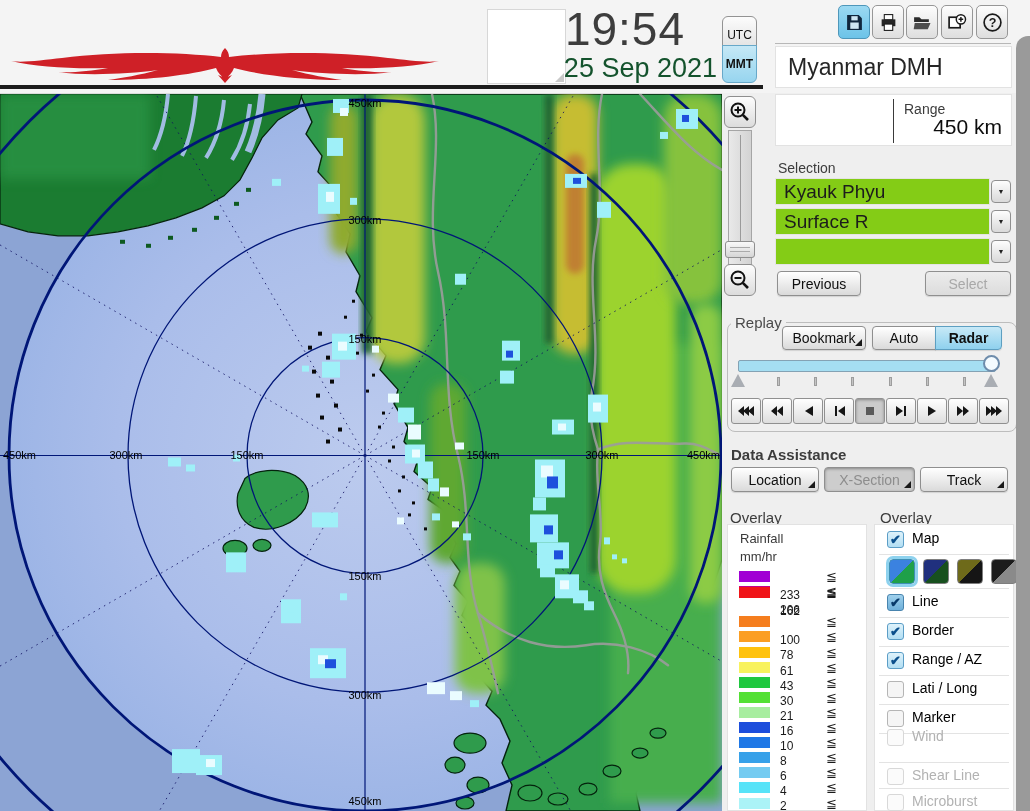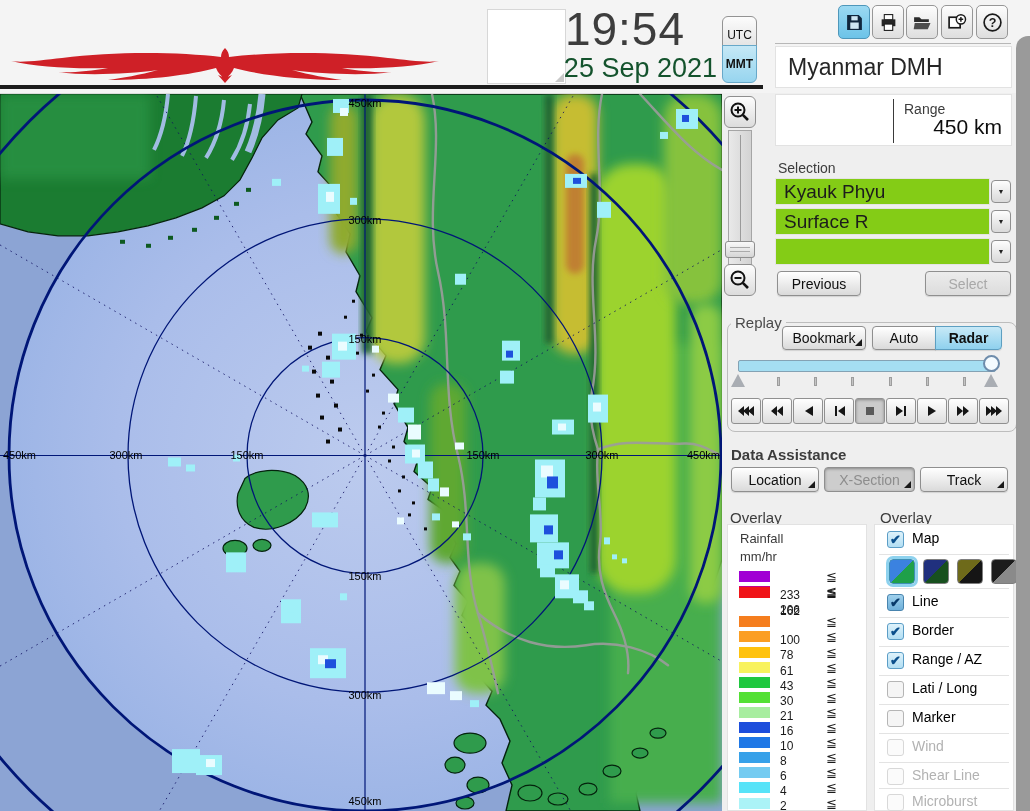--- a/index.html
+++ b/index.html
@@ -366,21 +366,21 @@
         <span class="ov-lb">Range / AZ</span>
       </div>
       <div class="ov-row unchecked" style="top: 155px;">
         <span class="ov-cb"></span>
         <span class="ov-lb">Lati / Long</span>
       </div>
       <div class="ov-row unchecked" style="top: 184px;">
         <span class="ov-cb"></span>
         <span class="ov-lb">Marker</span>
       </div>
-      <div class="ov-row disabled" style="top: 213px;">
+      <div class="ov-row disabled" style="top: 203px;">
         <span class="ov-cb"></span>
         <span class="ov-lb">Wind</span>
       </div>
       <div class="ov-row disabled" style="top: 242px;">
         <span class="ov-cb"></span>
         <span class="ov-lb">Shear Line</span>
       </div>
       <div class="ov-row disabled" style="top: 268px;">
         <span class="ov-cb"></span>
         <span class="ov-lb">Microburst</span>

